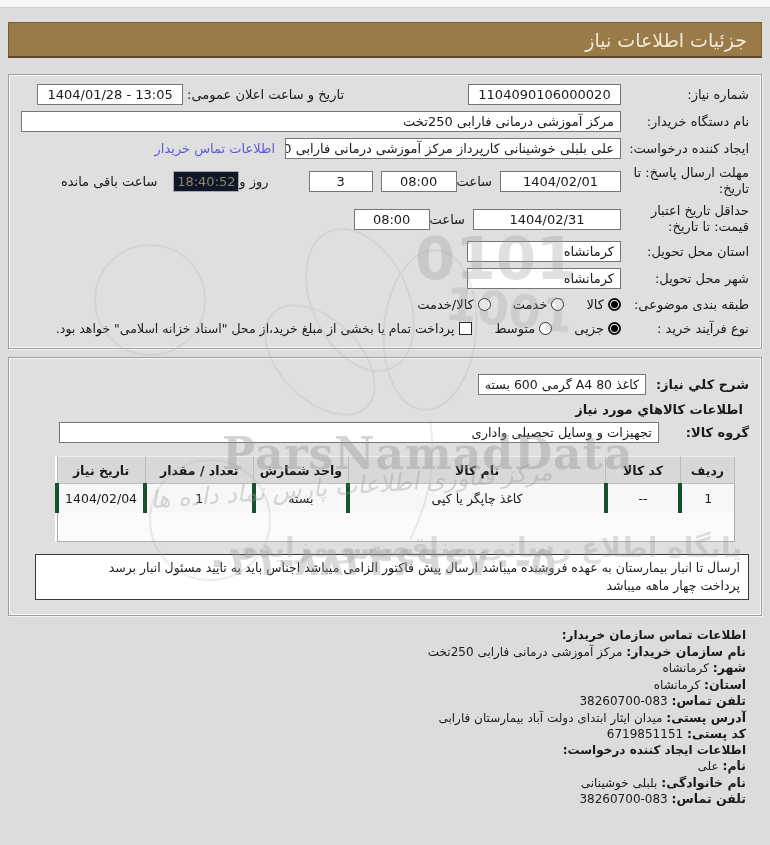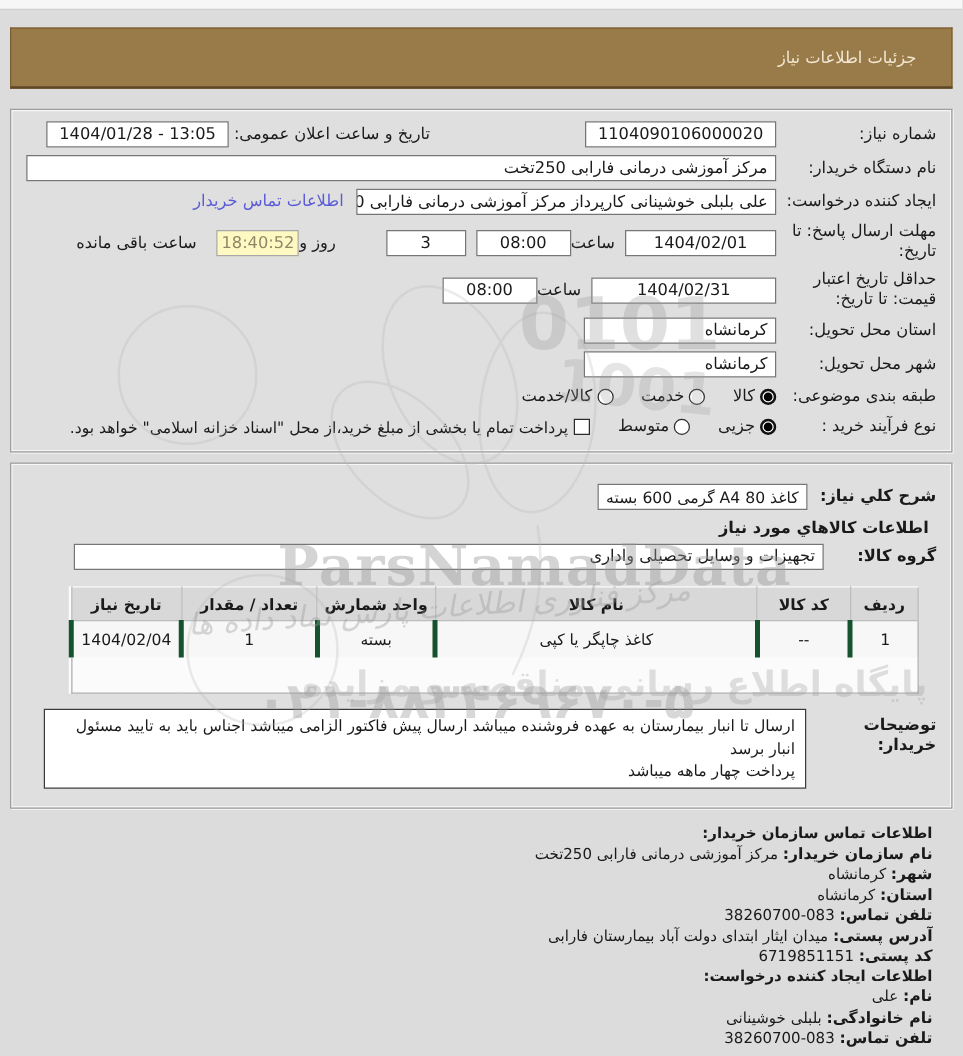--- a/index.html
+++ b/index.html
@@ -6,45 +6,45 @@
   html,body { margin:0; padding:0; }
   body {
     width:770px; height:845px; overflow:hidden; position:relative;
     background:#dcdcdc;
     font-family:"DejaVu Sans","Liberation Sans",sans-serif;
     font-size:13px; color:#1a1a1a;
   }
   .top-strip { height:8px; background:#f6f6f6; border-bottom:1px solid #cfcfcf; }
 
   .titlebar {
-    margin:14px 8px 0 8px; height:49px; background:#997a49;
+    margin:14px 8px 0 8px; height:36px; background:#997a49;
     border:1px solid #7a5f33; border-bottom:2px solid #5e4724;
-    display:flex; align-items:center; padding:0 28px;
-    color:#f2e9d4; font-size:13px;
+    display:flex; align-items:center; padding:0 14px;
+    color:#f2e9d4; font-size:19px;
   }
 
   .groupbox {
     margin:16px 8px 0 8px; background:#dfdfdf;
     border:1px solid #9e9e9e;
     box-shadow: inset 1px 1px 0 #f7f7f7, inset -1px -1px 0 #f7f7f7, 1px 1px 0 #f2f2f2;
     padding:6px 4px 8px 4px;
   }
   .row { display:flex; align-items:center; padding:3px 8px; min-height:27px; }
   .lbl { width:128px; flex-shrink:0; padding-left:4px; }
   .lbl.two { line-height:16px; }
   .field {
     background:#ffffff; border:1px solid #767676; height:21px;
     display:flex; align-items:center; padding:0 6px; overflow:hidden; white-space:nowrap;
   }
   .center { justify-content:center; }
   .ltr { direction:ltr; unicode-bidi:isolate; }
   .small-gap { margin-inline-start:8px; }
   .link { color:#5b5bd6; cursor:pointer; white-space:nowrap; }
   .countdown {
-    background:#fef9c3; color:#8f8868; border:1px solid #a8a8a8;
+    background:#0f172a; color:#8f8868; border:1px solid #a8a8a8;
   }
   .radio { width:13px; height:13px; border-radius:50%; border:1px solid #2b2b2b; background:#fff;
            display:inline-block; flex-shrink:0; margin-inline-end:4px; position:relative; }
   .radio.on { border:2px solid #111; }
   .radio.on::after { content:""; position:absolute; inset:1px; border-radius:50%; background:#000; }
   .checkbox { width:13px; height:13px; border:1px solid #2b2b2b; background:#fff; display:inline-block;
               flex-shrink:0; margin-inline-end:5px; }
   .opt { display:flex; align-items:center; margin-inline-end:22px; white-space:nowrap; }
 
   .bold { font-weight:bold; }
@@ -246,24 +246,20 @@
           <td>1</td>
           <td class="ltr">1404/02/04</td>
         </tr>
         <tr class="goods-spacer">
             <td colspan="6" style="border-left:none;background:#fbfbfb;"></td>
           </tr>
       </tbody>
     </table>
 
     <div class="row" style="align-items:flex-start;padding-top:8px;">
-      <span class="lbl two bold" style="width:104px;padding-top:6px;">
-        <span>توضیحات</span><br>
-        <span>خریدار:</span>
-      </span>
       <div class="notes-box" style="margin-inline-end:14px;">
         <div>ارسال تا انبار بیمارستان به عهده فروشنده میباشد ارسال پیش فاکتور الزامی میباشد اجناس باید به تایید مسئول انبار برسد</div>
         <div>پرداخت چهار ماهه میباشد</div>
       </div>
     </div>
   </div>
 
   <div class="contact">
     <div class="line bold">اطلاعات تماس سازمان خریدار:</div>
 

